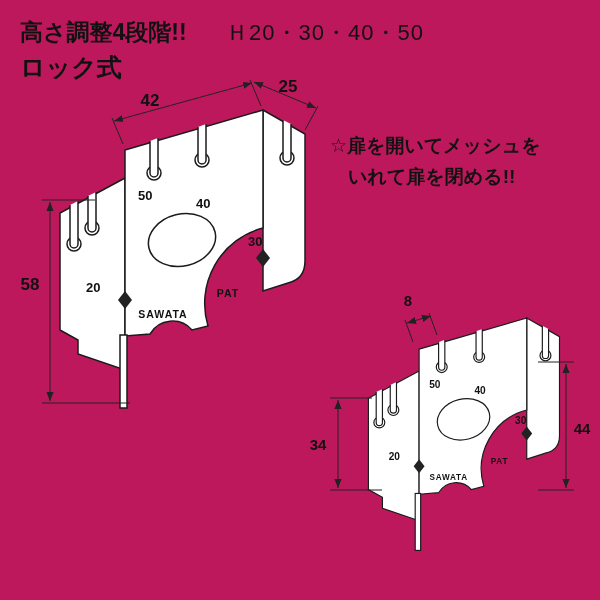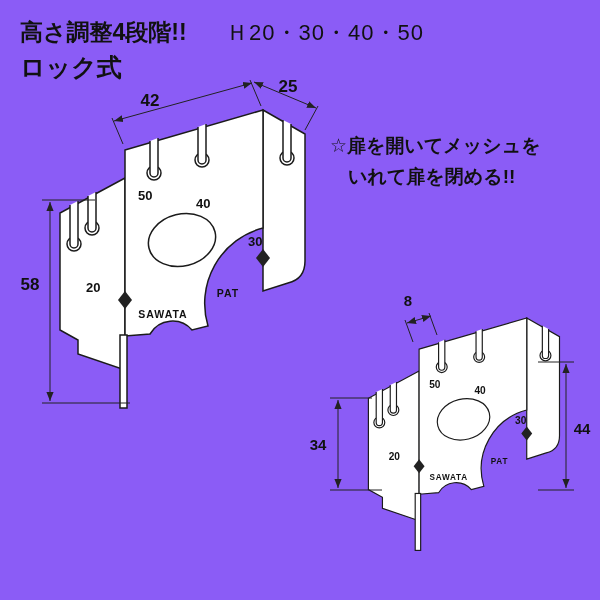--- a/index.html
+++ b/index.html
@@ -1,16 +1,16 @@
 <!DOCTYPE html>
 <html><head>
 <meta charset="utf-8">
 <style>
   html,body{margin:0;padding:0;background:#fff;}
-  .page{width:600px;height:600px;position:relative;background:#8b5cf6;overflow:hidden;}
+  .page{width:600px;height:600px;position:relative;background:#be185d;overflow:hidden;}
   svg{display:block;}
   text{font-family:"Liberation Sans","DejaVu Sans",sans-serif;fill:#111;}
   .t-title{font-size:23px;font-weight:700;}
   .t-sizes{font-size:22px;font-weight:500;letter-spacing:1px;}
   .t-lock{font-size:25px;font-weight:800;}
   .t-note{font-size:19px;font-weight:600;}
   .t-dim{font-size:17px;font-weight:600;}
   .t-dim-s{font-size:15px;font-weight:600;}
   .t-part{font-size:13px;font-weight:600;}
   .t-brand{font-size:10.5px;font-weight:700;letter-spacing:1px;}

